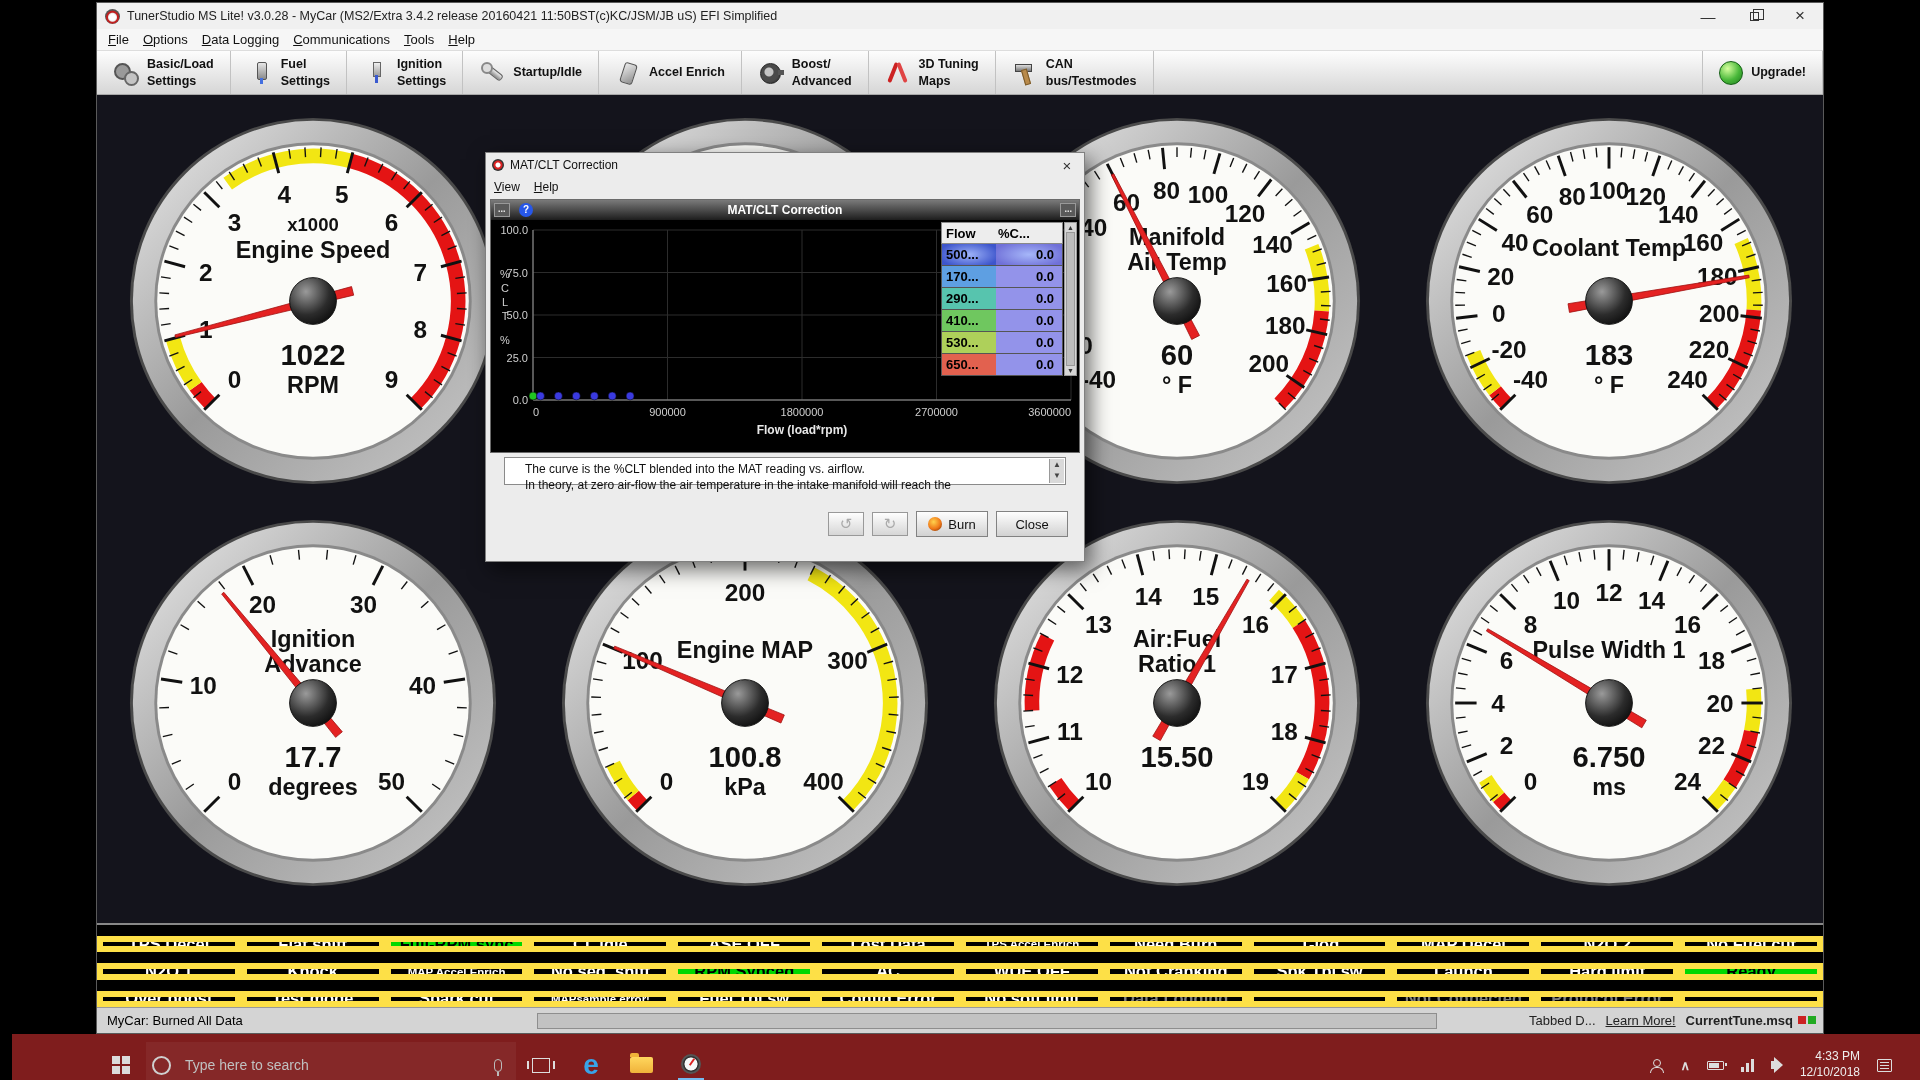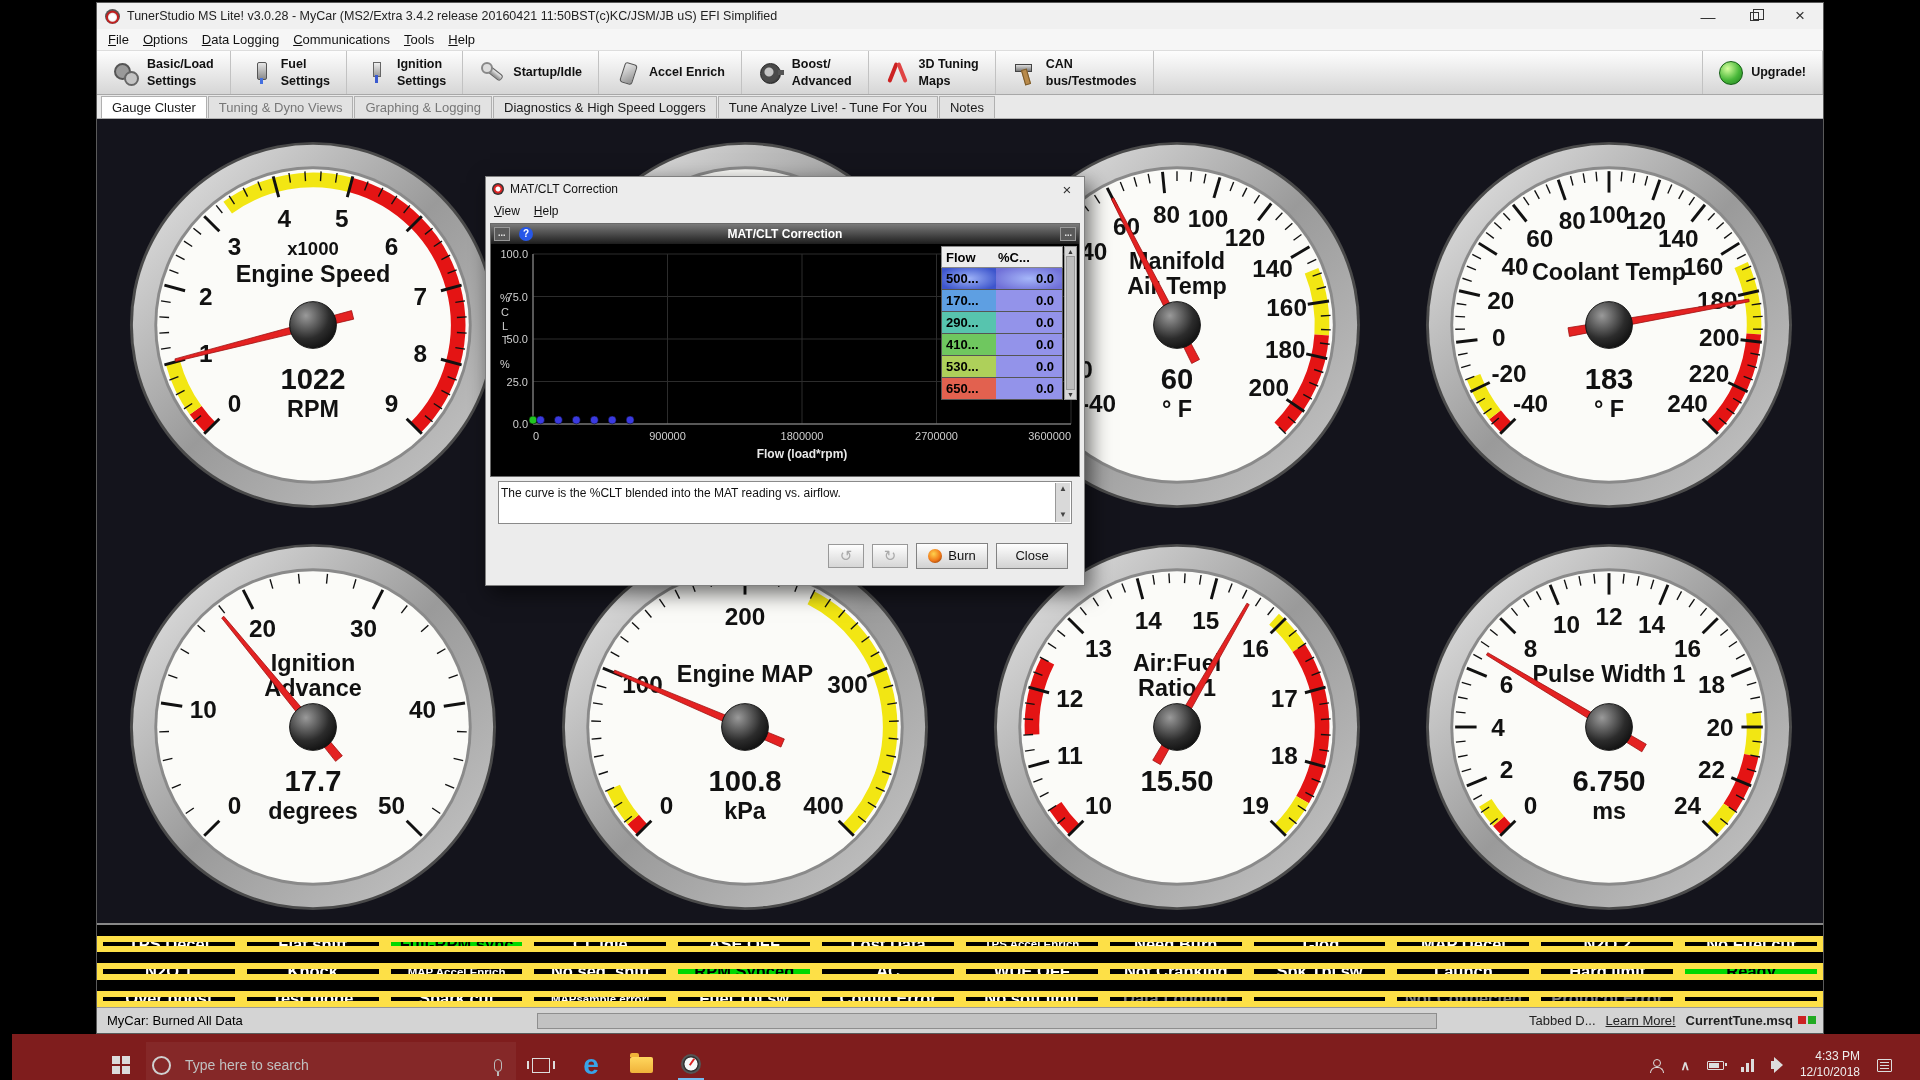--- a/index.html
+++ b/index.html
@@ -94,22 +94,22 @@
   .trow { display:flex; height:22px; border:1px solid #555; border-top:none; }
   .tc1 { width:54px; display:flex; align-items:center; padding-left:4px; }
   .tc2 { flex:1; display:flex; align-items:center; justify-content:flex-end; padding-right:8px; }
   .trow.sel .tc1, .trow.sel .tc2 {
       background-image:radial-gradient(ellipse 75% 85% at 50% 50%, rgba(175,195,255,.85), rgba(175,195,255,0) 75%); }
   .tbl-scroll { position:absolute; top:22px; right:2px; width:13px; height:154px; background:#d6d6d6;
                 border:1px solid #999; display:flex; flex-direction:column; align-items:center;
                 font-size:7px; color:#333; justify-content:space-between; padding:1px 0; }
   .ts-thumb { width:9px; flex:1; margin:1px 0; background:#bdbdbd; border:1px solid #999; }
 
-  .desc { margin:2px 12px; background:#fff; border:1px solid #8a8a8a; height:43px; font-size:12px;
-          padding:3px 20px 2px 2px; position:relative; color:#111; line-height:1.35; flex:none; }
+  .desc { margin:2px 18px; background:#fff; border:1px solid #8a8a8a; height:28px; font-size:12px;
+          padding:3px 20px 2px 20px; position:relative; color:#111; line-height:1.35; flex:none; }
   .desc-scroll { position:absolute; right:1px; top:1px; bottom:1px; width:15px; background:#d9d9d9;
                  border-left:1px solid #999; display:flex; flex-direction:column; justify-content:space-between;
                  align-items:center; font-size:8px; color:#444; padding:1px 0; }
 
   .dlg-buttons { flex:1; display:flex; align-items:center; justify-content:flex-end; gap:8px; padding-right:16px; }
   .sm-btn { width:36px; height:24px; background:linear-gradient(#fefefe,#d6d6d6); border:1px solid #999;
             color:#aaa; font-size:15px; display:flex; align-items:center; justify-content:center; }
   .btn { min-width:72px; height:26px; background:linear-gradient(#fefefe,#d2d2d2); border:1px solid #828282;
          font-size:13px; display:flex; align-items:center; justify-content:center; gap:6px; color:#111; }
   .flame { width:14px; height:14px; border-radius:50%;
@@ -266,28 +266,20 @@
         </span>
       </div>
       <div class="tb-btn tb-right">
         <span class="tb-icon icon-globe"></span>
         <span class="tb-label">
           <div>Upgrade!</div>
         </span>
       </div>
     </div>
 
-  <div class="tabbar" id="tabbar">
-      <span class="tab active">Gauge Cluster</span>
-      <span class="tab dim">Tuning &amp; Dyno Views</span>
-      <span class="tab dim">Graphing &amp; Logging</span>
-      <span class="tab">Diagnostics &amp; High Speed Loggers</span>
-      <span class="tab">Tune Analyze Live! - Tune For You</span>
-      <span class="tab">Notes</span>
-    </div>
 
   <div class="gauge-area" id="gauge-area">
 
     <div class="dialog">
       <div class="dlg-titlebar">
         <span class="dlg-icon"></span>
         <span>MAT/CLT Correction</span>
         <span class="dlg-close">×</span>
       </div>
       <div class="dlg-menubar" id="dlg-menubar">
@@ -369,20 +361,21 @@
             </div>
           </div>
         <div class="tbl-scroll">
           <div>▲</div>
           <div class="ts-thumb"></div>
           <div>▼</div>
         </div>
       </div>
       <div class="desc">
         <div>The curve is the %CLT blended into the MAT reading vs. airflow.</div>
+        <div>In theory, at zero air-flow the air temperature in the intake manifold will reach the</div>
         <div class="desc-scroll">
           <div>▲</div>
           <div>▼</div>
         </div>
       </div>
       <div class="dlg-buttons">
         <span class="sm-btn">↺</span>
         <span class="sm-btn">↻</span>
         <span class="btn">
           <span class="flame"></span>

